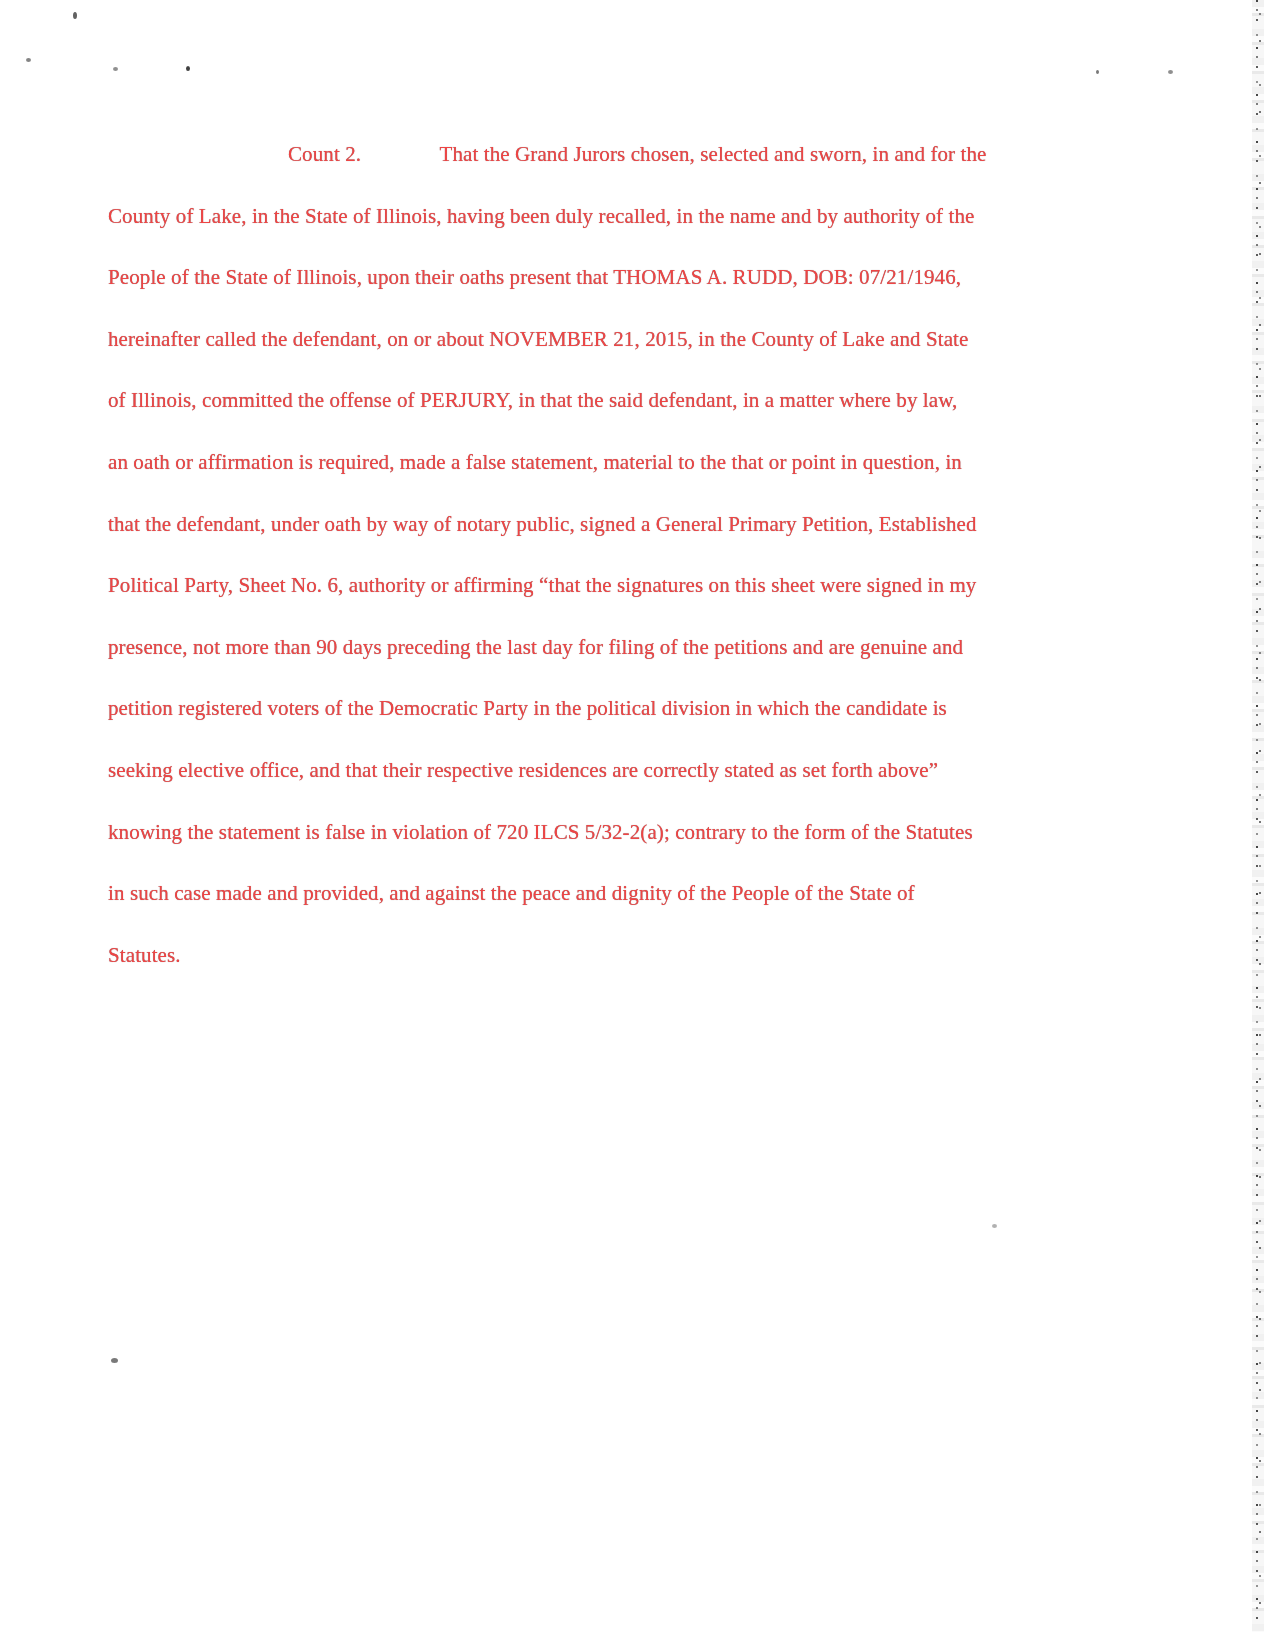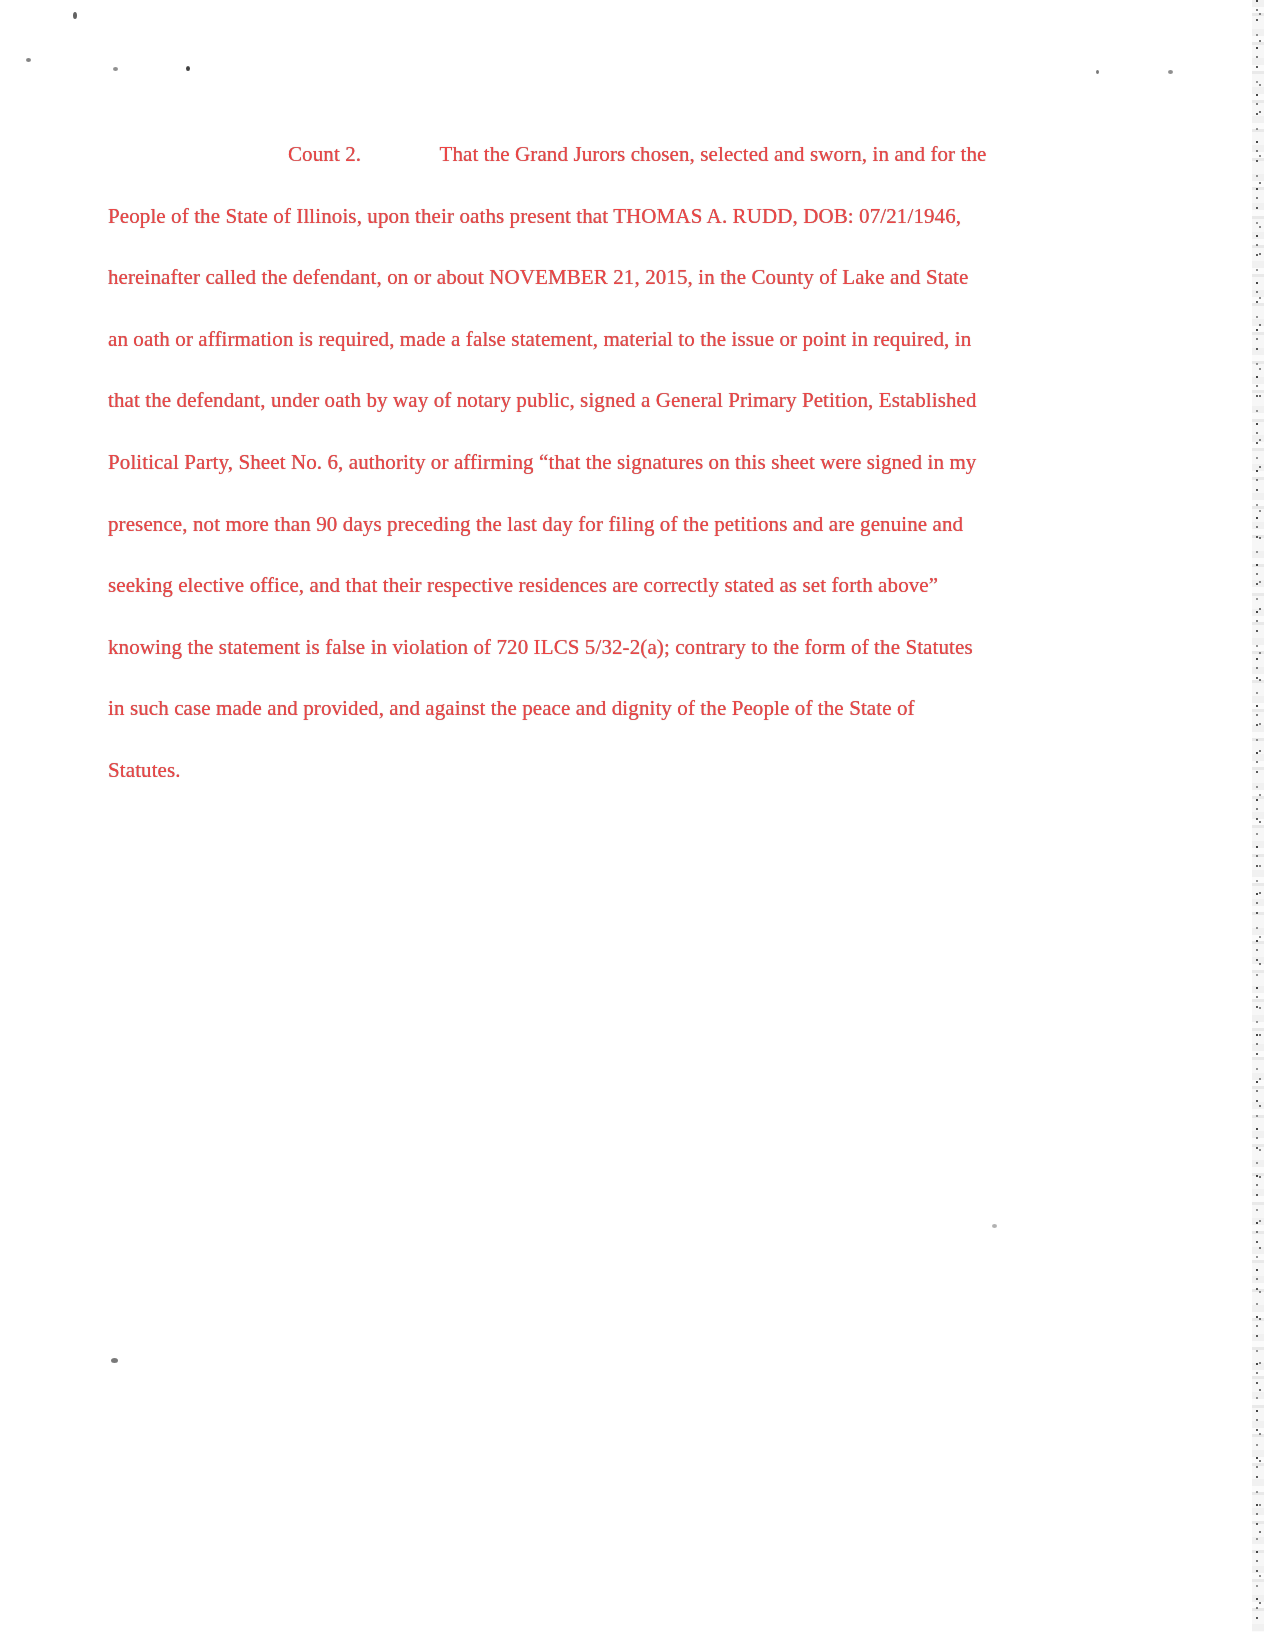--- a/index.html
+++ b/index.html
@@ -82,26 +82,29 @@
 <body>
 
 <div class="page">
 
   <div class="text-block">
     <div class="line">
       <span class="count-label">Count 2.</span>
       <span class="first-line-text">That the Grand Jurors chosen, selected and sworn, in and for the</span>
     </div>
     <div>
+        <div class="line">County of Lake, in the State of Illinois, having been duly recalled, in the name and by authority of the</div>
         <div class="line">People of the State of Illinois, upon their oaths present that THOMAS A. RUDD, DOB: 07/21/1946,</div>
         <div class="line">hereinafter called the defendant, on or about NOVEMBER 21, 2015, in the County of Lake and State</div>
-        <div class="line">an oath or affirmation is required, made a false statement, material to the issue or point in required, in</div>
+        <div class="line">of Illinois, committed the offense of PERJURY, in that the said defendant, in a matter where by law,</div>
+        <div class="line">an oath or affirmation is required, made a false statement, material to the that or point in question, in</div>
         <div class="line">that the defendant, under oath by way of notary public, signed a General Primary Petition, Established</div>
         <div class="line">Political Party, Sheet No. 6, authority or affirming “that the signatures on this sheet were signed in my</div>
         <div class="line">presence, not more than 90 days preceding the last day for filing of the petitions and are genuine and</div>
+        <div class="line">petition registered voters of the Democratic Party in the political division in which the candidate is</div>
         <div class="line">seeking elective office, and that their respective residences are correctly stated as set forth above”</div>
         <div class="line">knowing the statement is false in violation of 720 ILCS 5/32-2(a); contrary to the form of the Statutes</div>
         <div class="line">in such case made and provided, and against the peace and dignity of the People of the State of</div>
         <div class="line">Statutes.</div>
       </div>
   </div>
 
   <div class="edge-strip"></div>
 
   <div>

